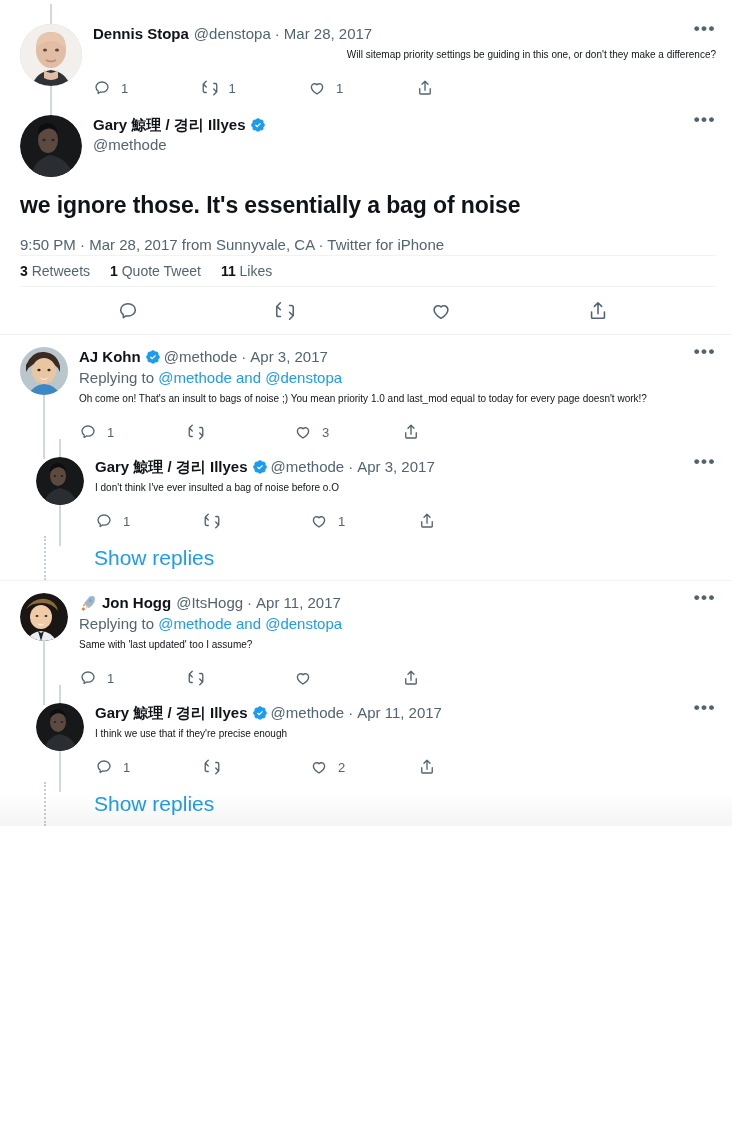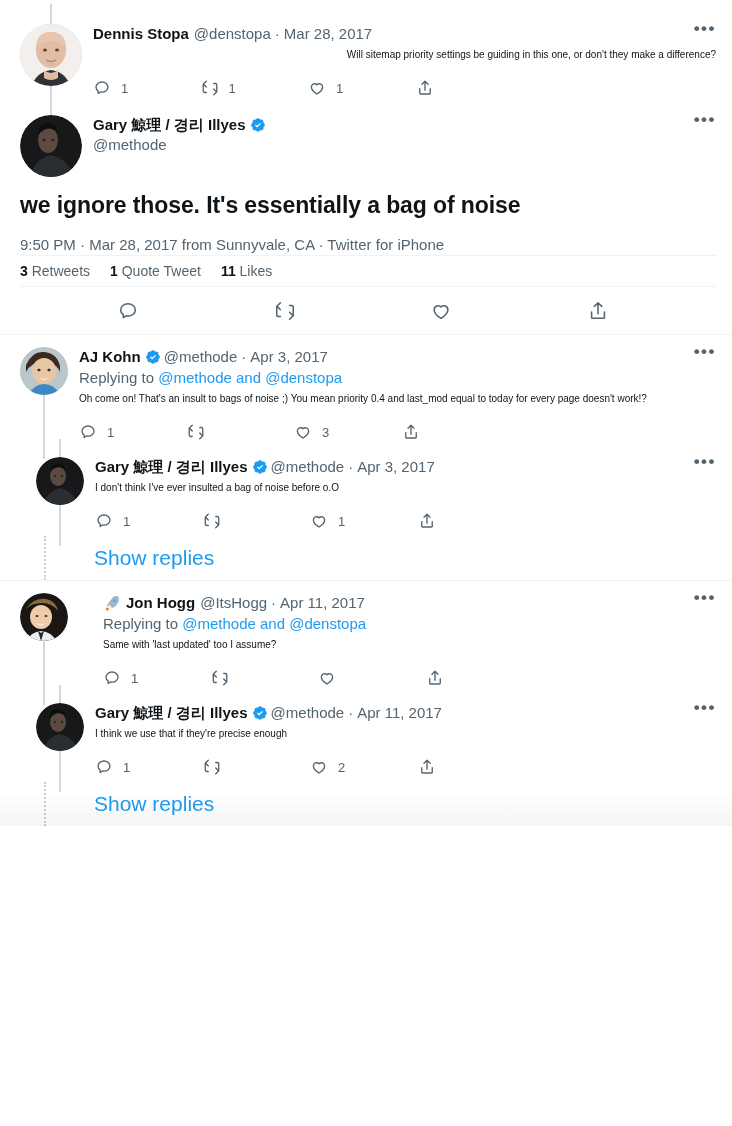--- a/index.html
+++ b/index.html
@@ -386,21 +386,21 @@
             </svg>
         </span>
         <span class="handle">@methode</span>
         <span class="dot">·</span>
         <span class="date">Apr 3, 2017</span>
         <span class="more">•••</span>
       </div>
       <div class="replying">
         <span>Replying to </span><span class="mention">@methode and @denstopa</span>
       </div>
-      <div class="txt">Oh come on! That's an insult to bags of noise ;) You mean priority 0.4 and last_mod equal to today for every page doesn't work!?</div>
+      <div class="txt">Oh come on! That's an insult to bags of noise ;) You mean priority 1.0 and last_mod equal to today for every page doesn't work!?</div>
       <div class="actions">
         <div class="act">
           <svg viewBox="0 0 24 24" fill="none" stroke="#536471" stroke-width="1.8">
               <path d="M12 4C7.6 4 4 7 4 10.8c0 2.1 1.1 4 2.9 5.2v3.3l3-2a10 10 0 0 0 2.1.2c4.4 0 8-3 8-6.7S16.4 4 12 4z" stroke-linejoin="round"></path>
             </svg>
           <span class="cnt">1</span>
         </div>
         <div class="act">
           <svg viewBox="0 0 24 24" fill="none" stroke="#536471" stroke-width="1.8">
               <path d="M7 18H5a2 2 0 0 1-2-2V7M7 3L3.2 6.8 7 10.6" stroke-linecap="round" stroke-linejoin="round"></path>
@@ -491,21 +491,21 @@
     </div>
   </div>
 
   <div class="showreplies-row">
     <span class="showreplies-dots"></span>
     <span class="showreplies-link">Show replies</span>
   </div>
 
   <div class="sep"></div>
 
-  <div class="tweet" style="padding-top:12px;gap:24px;">
+  <div class="tweet" style="padding-top:12px;">
     <div class="avatar-col" style="width:48px;">
       <div class="thread-line" style="top:48px; height:calc(100% - 48px + 12px);"></div>
       <div class="avatar" style="width:48px;height:48px;">
         <svg viewBox="0 0 48 48" width="48" height="48" aria-hidden="true">
           <defs>
               <clipPath id="c5">
                 <circle cx="24" cy="24" r="24"></circle>
               </clipPath>
             </defs>
           <g clip-path="url(#c5)">

